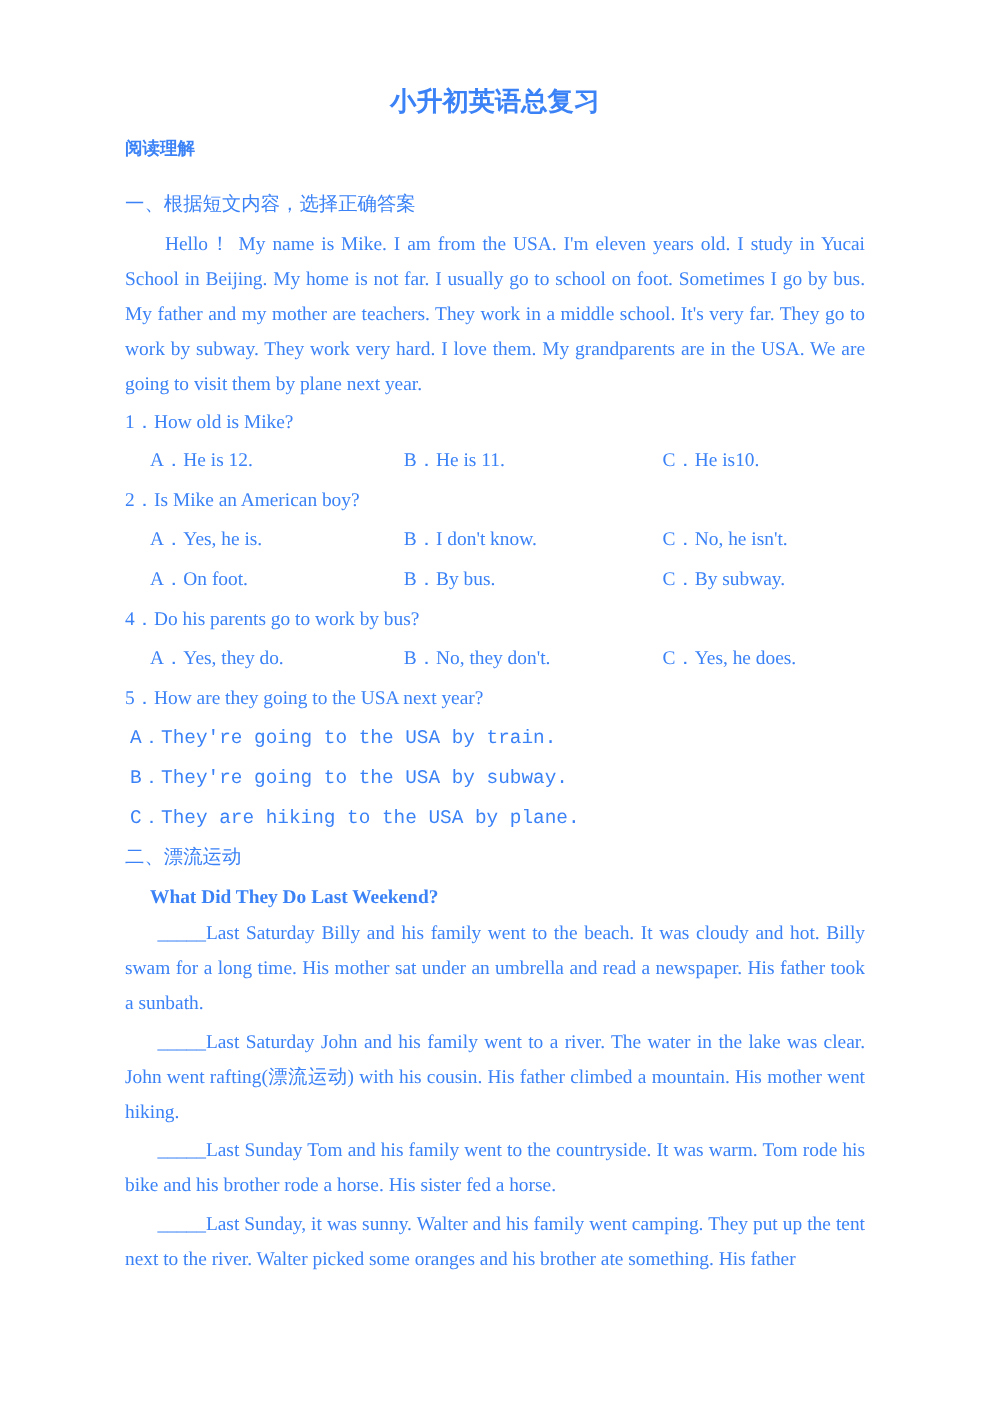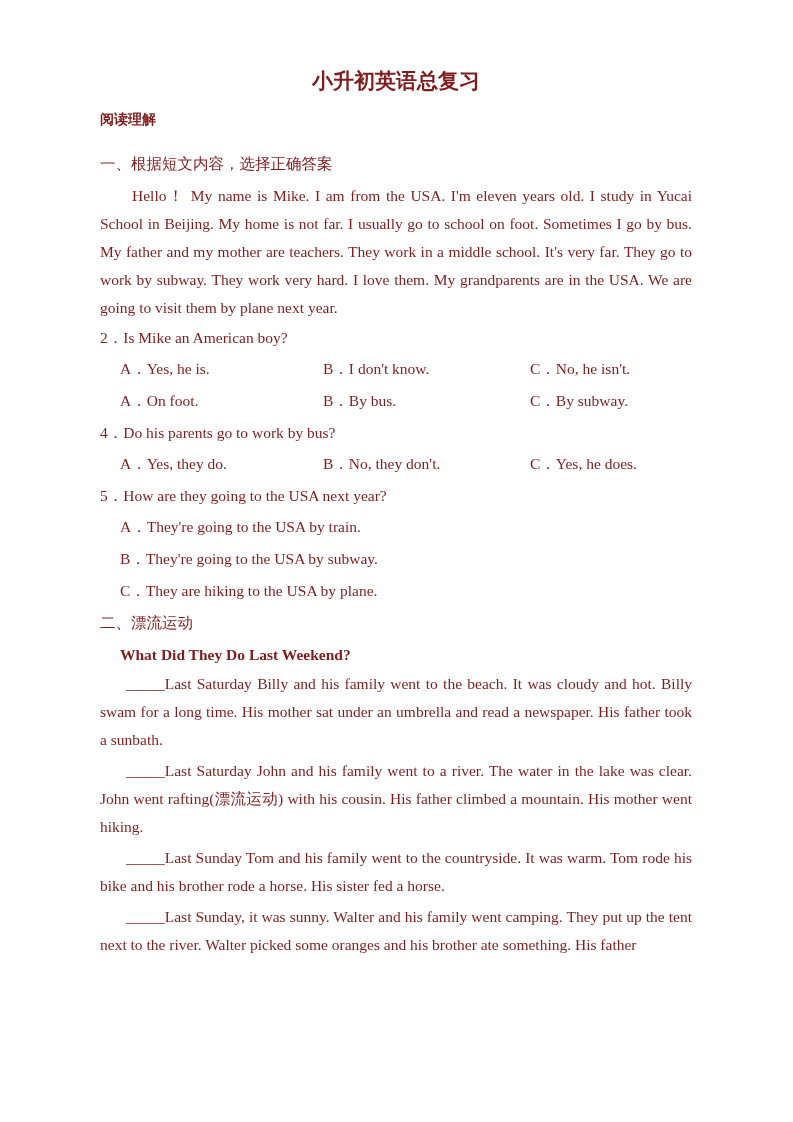--- a/index.html
+++ b/index.html
@@ -10,21 +10,21 @@
   .page {
     position: relative;
     width: 793px;
     height: 1122px;
     margin: 0 auto;
     background: #ffffff;
     box-sizing: border-box;
     padding: 66px 101px 0 100px;
     font-family: "Liberation Serif", "DejaVu Serif", serif;
     font-size: 15.5px;
-    color: #7f1d1d;
+    color: #3b82f6;
     overflow: hidden;
   }
   .doc-title {
     margin: 0 0 10px 0;
     text-align: center;
     font-size: 21px;
     font-weight: bold;
     line-height: 30px;
   }
   .doc-subtitle {
@@ -51,23 +51,24 @@
   }
   .options-row {
     display: flex;
     line-height: 28px;
     margin: 0 0 4px 0;
   }
   .opt-a { margin-left: 20px; flex: 0 0 203px; }
   .opt-b { flex: 0 0 207px; }
   .opt-c { flex: 1 1 auto; }
   .options-stack .opt-line {
-    margin-left: 20px;
+    margin-left: 4px;
     line-height: 28px;
     margin-bottom: 4px;
+    font-family: Liberation Mono, monospace;
   }
   .reading-title {
     font-weight: bold;
     margin: 2px 0 1px 20px;
     line-height: 28px;
   }
   .para {
     margin: 0 0 3px 0;
     text-indent: 26px;
     text-align: justify;
@@ -79,20 +80,28 @@
 
 <div class="page">
 
   <h1 class="doc-title">小升初英语总复习</h1>
   <h2 class="doc-subtitle">阅读理解</h2>
 
   <div class="section-heading">一、根据短文内容，选择正确答案</div>
 
   <p class="passage">Hello！ My name is Mike. I am from the USA. I'm eleven years old. I study in Yucai School in Beijing. My home is not far. I usually go to school on foot. Sometimes I go by bus. My father and my mother are teachers. They work in a middle school. It's very far. They go to work by subway. They work very hard. I love them. My grandparents are in the USA. We are going to visit them by plane next year.</p>
 
+  <div class="question">
+    <div class="q-text">1．How old is Mike?</div>
+    <div class="options-row">
+      <span class="opt-a">A．He is 12.</span>
+      <span class="opt-b">B．He is 11.</span>
+      <span class="opt-c">C．He is10.</span>
+    </div>
+  </div>
 
   <div class="question">
     <div class="q-text">2．Is Mike an American boy?</div>
     <div class="options-row">
       <span class="opt-a">A．Yes, he is.</span>
       <span class="opt-b">B．I don't know.</span>
       <span class="opt-c">C．No, he isn't.</span>
     </div>
   </div>
 

